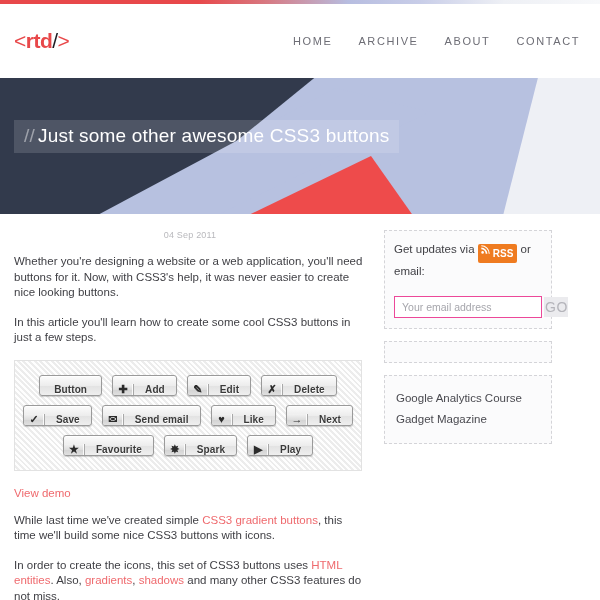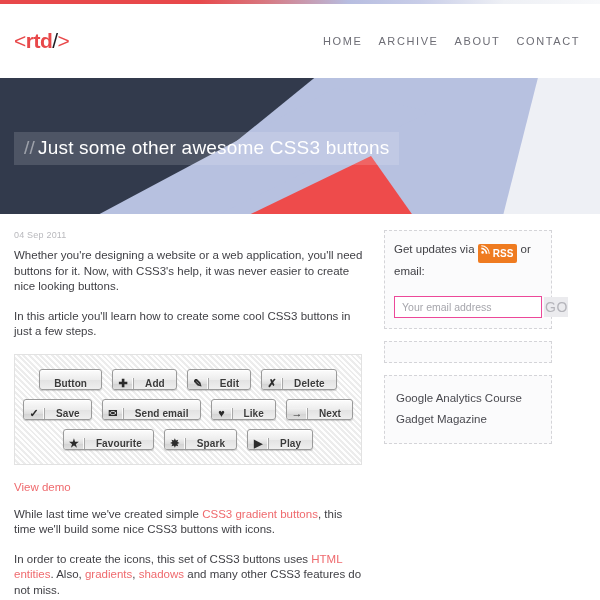--- a/index.html
+++ b/index.html
@@ -44,21 +44,21 @@
     font-weight: bold;
     letter-spacing: -0.5px;
     color: #e8484a;
     white-space: nowrap;
   }
   #logo .brak { font-weight: 400; }
   #logo .slash { color: #1b1b22; font-weight: 400; }
 
   #main-nav {
     display: flex;
-    gap: 16px;
+    gap: 26px;
     padding-right: 6px;
   }
   #main-nav a {
     color: #6d6d75;
     text-decoration: none;
     font-size: 11px;
     letter-spacing: 1.6px;
     font-weight: 400;
   }
 
@@ -104,21 +104,21 @@
   #hero-shape-pale {
     right: -10px; top: -10px;
     width: 120px; height: 180px;
     background: #eef0f5;
     clip-path: polygon(42% 0, 100% 0, 100% 100%, 4% 100%);
   }
 
   #hero-title {
     position: absolute;
     left: 14px;
-    top: 54px;
+    top: 42px;
     padding: 5px 10px 6px 10px;
     background: rgba(255,255,255,0.14);
     color: #ffffff;
     font-size: 19px;
     font-weight: 300;
     letter-spacing: 0.2px;
     white-space: nowrap;
   }
   #hero-title .slashes { opacity: 0.45; margin-right: 3px; }
 
@@ -131,22 +131,23 @@
 
   
   #article {
     width: 352px;
     flex: none;
   }
 
   #post-date {
     color: #b9b9bd;
     font-size: 9px;
-    margin-bottom: 8px;
+    margin-bottom: 14px;
     letter-spacing: 0.2px;
+    text-align: center;
   }
 
   .para {
     font-size: 11.5px;
     line-height: 15.5px;
     color: #3f3f44;
     margin-bottom: 14px;
   }
   .para a, .inline-link {
     color: #ef6a6e;

